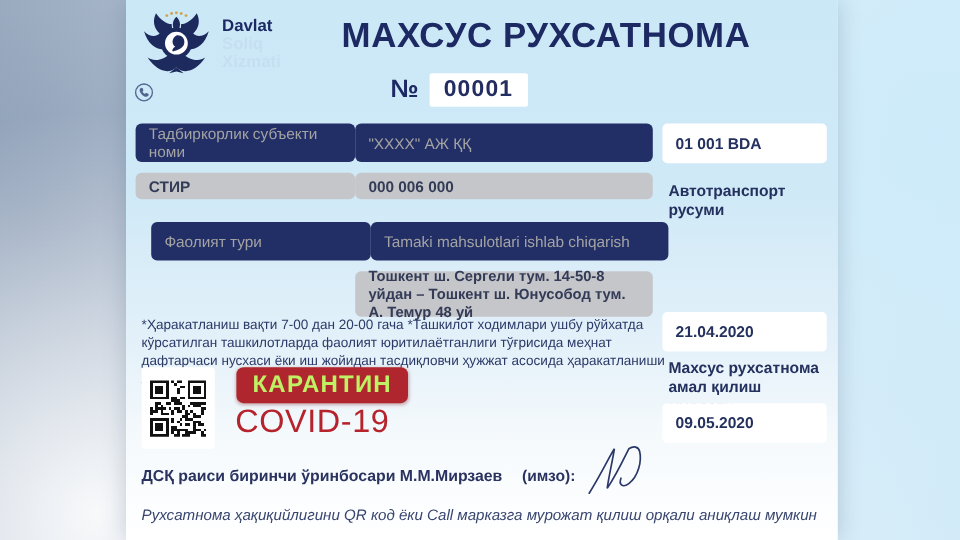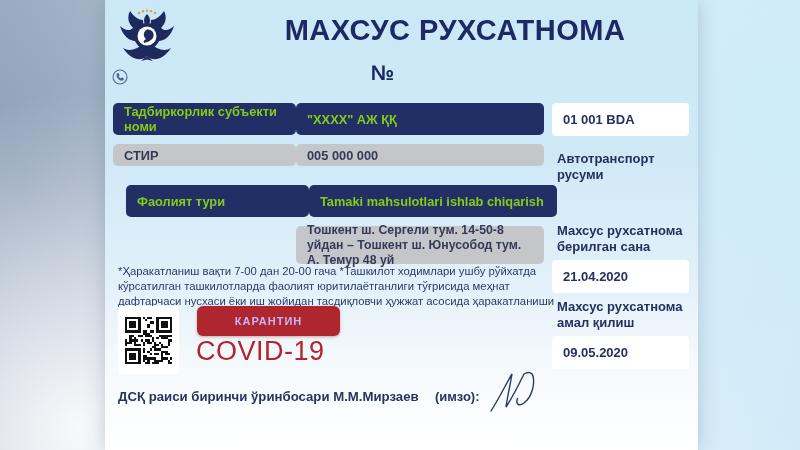--- a/index.html
+++ b/index.html
@@ -32,43 +32,43 @@
   .phone-txt .p2 { font-size:12.5px; font-weight:500; }
   .title { left:157px; top:14px; width:386px; text-align:center;
            font-size:29px; font-weight:800; letter-spacing:.5px; color:var(--title-navy,#1c2963); }
   .numrow { left:160px; top:61px; width:235px; display:flex; justify-content:center; align-items:center; gap:9px; }
   .numrow .nsign { font-size:21px; font-weight:600; color:var(--title-navy,#1c2963); }
   .numrow .nbox { background:#fff; border-radius:2px; padding:3px 12px;
                   font-size:19px; font-weight:700; letter-spacing:1px; color:#232d60; }
 
   
   .box { display:flex; align-items:center; border-radius:5px; padding:0 11px; font-size:12.8px; }
-  .navy { background:var(--navy,#222e66); color:#84cc16; font-weight:700; }
+  .navy { background:var(--navy,#222e66); color:#a3a3a3; font-weight:400; }
   .gray { background:var(--gray-box,#c5c6c9); color:#333b57; font-weight:600; }
   .lab { left:8px; width:183px; }
   .val { left:191px; width:248px; }
   .r1 { top:103px; height:32px; }
   .r2 { top:144px; height:22px; }
   .r3 { top:185px; height:32px;margin-left:13px; }
   .r4 { top:226px; height:38px; padding-top:3px; padding-bottom:3px; line-height:1.22; font-size:12.3px; }
 
   
   .sb-label { left:452px; width:134px; font-size:13px; font-weight:600; color:#24305e; line-height:16px; }
   .sb-box { left:447px; width:137px; height:33px; background:#fff; border-radius:4px;
             display:flex; align-items:center; padding:0 11px;
             font-size:13px; font-weight:700; color:#24305e; }
 
   .fineprint { left:13px; top:264px; width:440px; font-size:11.3px; line-height:1.34;
                color:#2c3a68; font-weight:500; }
 
   .qrbox { left:13px; top:306px; width:61px; height:68px; background:#fff; border-radius:3px;
            display:flex; align-items:center; justify-content:center; }
   .badge { left:92px; top:306px; width:143px; height:30px; border-radius:6px;
-           background:var(--red,#b0262e); color:#c4b5fd; display:flex; align-items:center; justify-content:center;
-           font-size:11px; font-weight:700; letter-spacing:1px; box-shadow:0 1px 3px rgba(120,20,25,.35); }
+           background:var(--red,#b0262e); color:#bef264; display:flex; align-items:center; justify-content:center;
+           font-size:20px; font-weight:700; letter-spacing:1px; box-shadow:0 1px 3px rgba(120,20,25,.35); }
   .covid { left:91px; top:336px; font-size:27px; font-weight:400; letter-spacing:.5px; color:#b5242c; }
 
   .sig-name { left:13px; top:389px; font-size:13.2px; font-weight:600; color:#2a3360; }
   .imzo { left:330px; top:389px; font-size:13px; font-weight:600; color:#2a3360; }
   .sig-svg { left:382px; top:370px; }
 
   .footer { left:13px; top:422px; font-size:12.6px; font-style:italic; font-weight:500; color:#38456e; }
 </style>
 </head>
 <body>
@@ -91,43 +91,48 @@
     <circle cx="30" cy="30" r="9.5" fill="#ffffff"></circle>
     <path d="M30,23.5 c-3.5,2 -4.5,6.5 -1,9.5 c-2,1 -3,3 -2,4 c3.5,-1 8.5,-2.5 9.5,-6.5 c1,-4.5 -2.5,-7.5 -6.5,-7 Z" fill="#1c2a5e"></path>
     <g fill="#d4a14e">
       <circle cx="22" cy="7" r="1.2"></circle>
         <circle cx="26" cy="5.3" r="1.2"></circle>
       <circle cx="30" cy="4.7" r="1.2"></circle>
         <circle cx="34" cy="5.3" r="1.2"></circle>
         <circle cx="38" cy="7" r="1.2"></circle>
     </g>
   </svg>
+  <div class="abs brand">
+    <div class="b1">Davlat</div>
+    <div class="b2">Soliq</div>
+    <div class="b2">Xizmati</div>
+  </div>
 
   <svg class="abs phone-icon" viewBox="0 0 16 16">
     <circle cx="8" cy="8" r="7" fill="none" stroke="#2a3a6e" stroke-width="1.1"></circle>
     <path d="M5,4.6 c.9,-.9 1.8,-.6 2.1,.3 l.3,1 c.2,.6 -.2,1 -.7,1.3 c.4,1 1.1,1.7 2.1,2.1 c.3,-.5 .7,-.9 1.3,-.7 l1,.3 c.9,.3 1.2,1.2 .3,2.1 c-1.3,1.3 -3.6,.4 -5.1,-1.1 C4.6,8.2 3.7,5.9 5,4.6 Z" fill="#2a3a6e"></path>
   </svg>
 
   <div class="abs title">МАХСУС РУХСАТНОМА</div>
   <div class="abs numrow">
     <span class="nsign">№</span>
+    <span class="nbox">00001</span>
   </div>
 
   <div class="abs box navy lab r1">Тадбиркорлик субъекти номи</div>
   <div class="abs box gray lab r2">СТИР</div>
   <div class="abs box navy lab r3">Фаолият тури</div>
 
   <div class="abs box navy val r1">"ХХХХ" АЖ ҚҚ</div>
-  <div class="abs box gray val r2">005 000 000</div>
+  <div class="abs box gray val r2">000 006 000</div>
   <div class="abs box navy val r3">Tamaki mahsulotlari ishlab chiqarish</div>
   <div class="abs box gray val r4">Тошкент ш. Сергели тум. 14-50-8 уйдан – Тошкент ш. Юнусобод тум. А. Темур 48 уй</div>
 
   <div class="abs sb-box" style="top:103px">01 001 BDA</div>
   <div class="abs sb-label" style="top:151px">Автотранспорт русуми</div>
-  <div class="abs sb-label" style="top:223px">Махсус рухсатнома берилган сана</div>
   <div class="abs sb-box" style="top:260px">21.04.2020</div>
   <div class="abs sb-label" style="top:299px">Махсус рухсатнома амал қилиш муддати</div>
   <div class="abs sb-box" style="top:336px">09.05.2020</div>
 
   <div class="abs fineprint">*Ҳаракатланиш вақти 7-00 дан 20-00 гача *Ташкилот ходимлари ушбу рўйхатда кўрсатилган ташкилотларда фаолият юритилаётганлиги тўғрисида меҳнат дафтарчаси нусхаси ёки иш жойидан тасдиқловчи ҳужжат асосида ҳаракатланиши лозим</div>
 
   <div class="abs qrbox">
     <svg id="qr" width="47" height="47" viewBox="0 0 21 21" style="shape-rendering:crispEdges">
         <rect x="8" y="0" width="1" height="1" fill="#111"></rect>
         <rect x="10" y="0" width="1" height="1" fill="#111"></rect>
@@ -255,13 +260,14 @@
   </div>
   <div class="abs badge">КАРАНТИН</div>
   <div class="abs covid">COVID-19</div>
 
   <div class="abs sig-name">ДСҚ раиси биринчи ўринбосари М.М.Мирзаев</div>
   <div class="abs imzo">(имзо):</div>
   <svg class="abs sig-svg" width="75" height="45" viewBox="0 0 75 45">
     <path d="M4,41 C14,25 21,10 25,4 C23,16 20,29 19,37 C27,25 33,12 37,4 C41,1.5 45,2 46,6 C48,14 45,27 37,33 C31.5,37 28.5,33.5 30.5,28.5" fill="none" stroke="#2a3768" stroke-width="1.4" stroke-linecap="round"></path>
   </svg>
 
+  <div class="abs footer">Рухсатнома ҳақиқийлигини QR код ёки Call марказга мурожат қилиш орқали аниқлаш мумкин</div>
 </div>
 
 </body></html>

